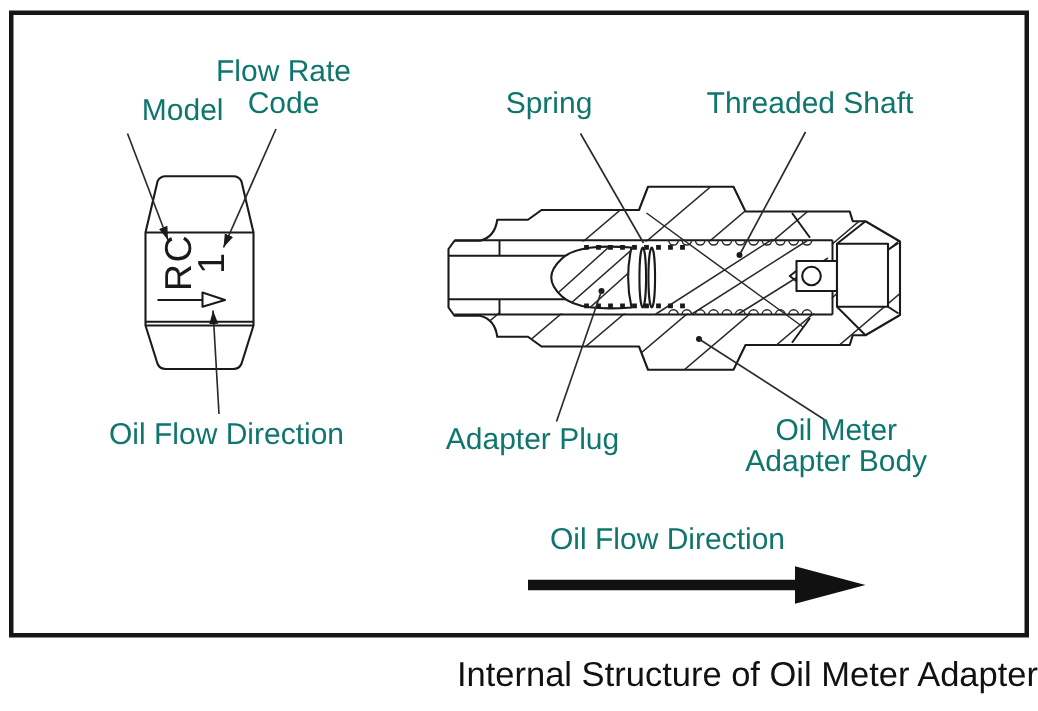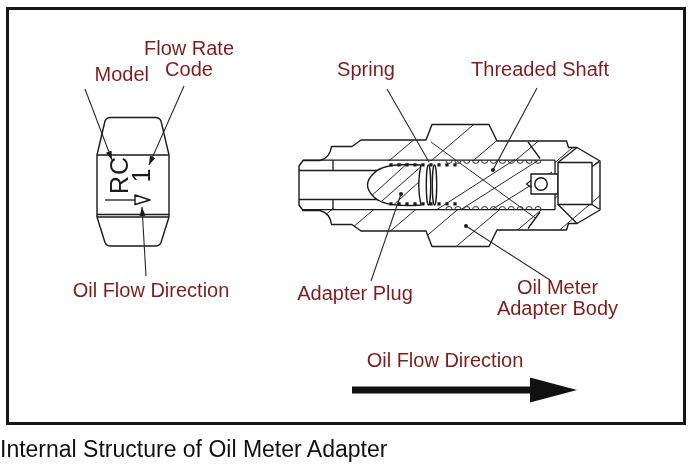--- a/index.html
+++ b/index.html
@@ -7,26 +7,26 @@
          font-family:"Liberation Sans",sans-serif;color:#1a1a1a;overflow:hidden;}
   .frame{position:absolute;left:6px;top:7px;width:680px;height:418px;
          border:3px solid #161616;box-sizing:border-box;background:#ffffff;}
   svg.art{position:absolute;left:0;top:0;}
   .ol{fill:#ffffff;stroke:#1a1a1a;stroke-width:1.4;stroke-linejoin:round;}
   .ln{fill:none;stroke:#1a1a1a;stroke-width:1.3;stroke-linejoin:round;}
   .thin{fill:none;stroke:#2a2a2a;stroke-width:1;}
   .ldr{fill:none;stroke:#2a2a2a;stroke-width:1.1;}
   .dot{fill:#1a1a1a;}
   .lbl{position:absolute;font-size:20px;line-height:21px;text-align:center;
-       white-space:nowrap;color:#7f1d1d;}
+       white-space:nowrap;color:#0f766e;}
   .lbl.wrap{white-space:normal;}
   .nut-marking{position:absolute;left:108px;top:152px;width:46px;height:46px;
        transform:rotate(-90deg);font-size:25px;line-height:22px;text-align:center;
        letter-spacing:1px;color:#1a1a1a;}
-  .caption{position:absolute;left:0;top:436px;width:692px;text-align:left;
+  .caption{position:absolute;left:0;top:436px;width:692px;text-align:right;
        font-size:23px;color:#111111;}
 </style>
 </head>
 <body>
 
 <div class="stage">
   <div class="frame"></div>
 
   <svg class="art" width="692" height="474" viewBox="0 0 692 474">
     <defs>

